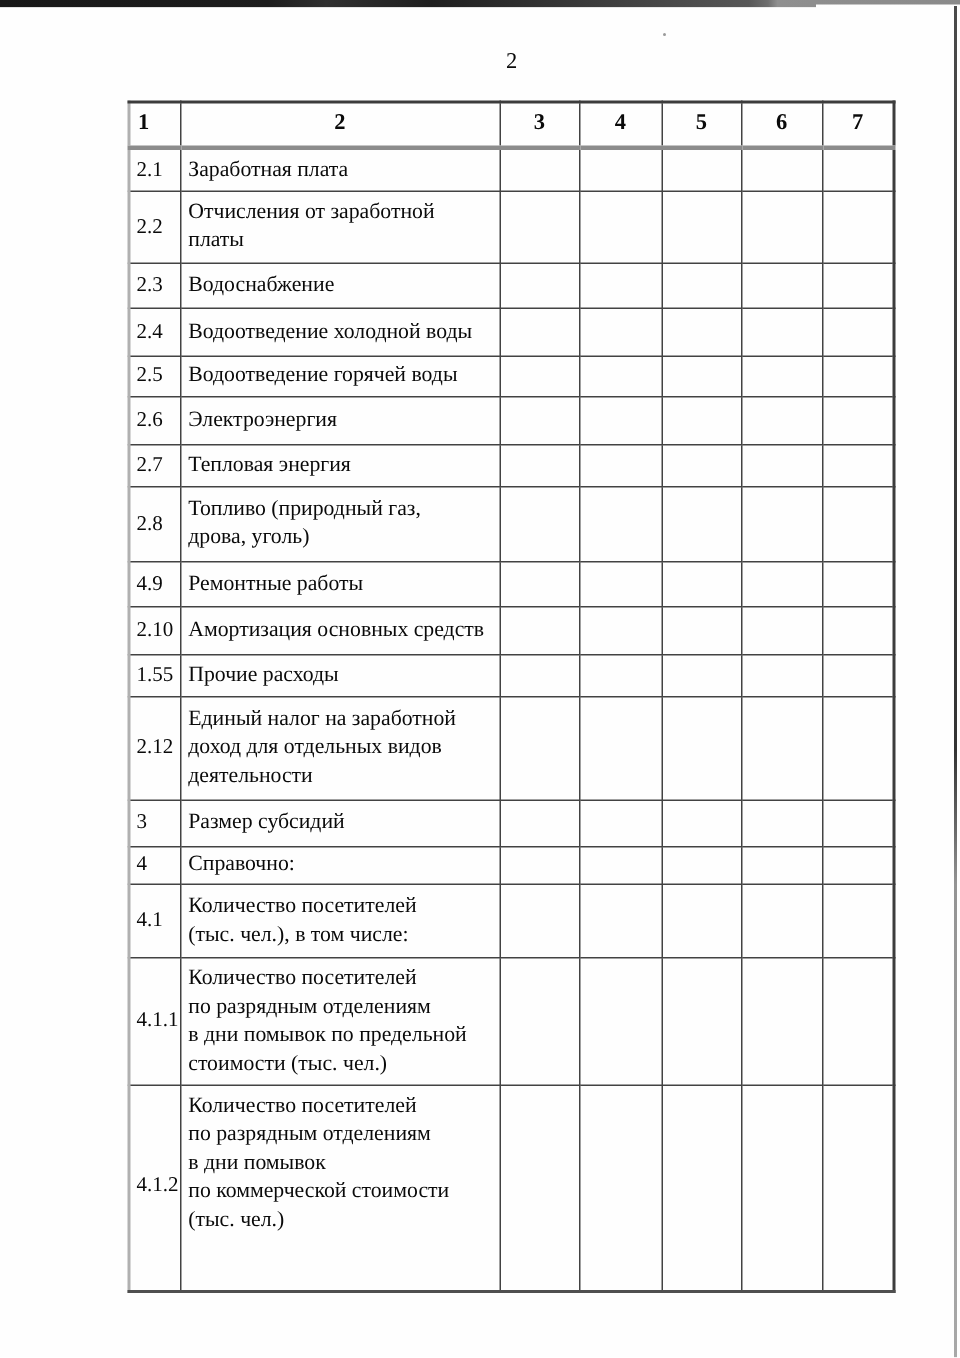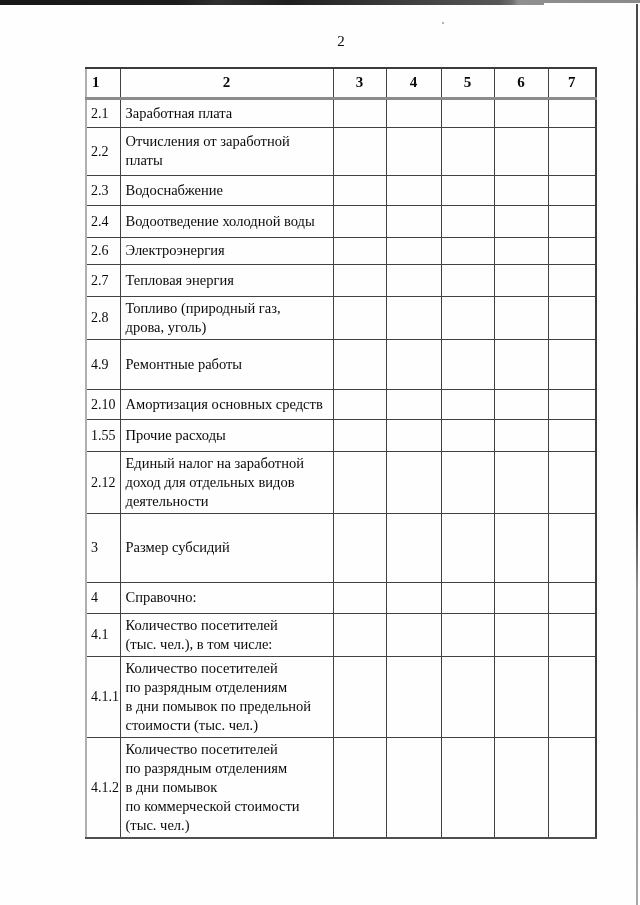--- a/index.html
+++ b/index.html
@@ -181,20 +181,29 @@
         <tr>
           <td class="c-num">2.4</td>
           <td class="c-label">Водоотведение холодной воды</td>
           <td class="c-empty"></td>
           <td class="c-empty"></td>
           <td class="c-empty"></td>
           <td class="c-empty"></td>
           <td class="c-empty"></td>
         </tr>
         <tr>
+          <td class="c-num">2.5</td>
+          <td class="c-label">Водоотведение горячей воды</td>
+          <td class="c-empty"></td>
+          <td class="c-empty"></td>
+          <td class="c-empty"></td>
+          <td class="c-empty"></td>
+          <td class="c-empty"></td>
+        </tr>
+        <tr>
           <td class="c-num">2.6</td>
           <td class="c-label">Электроэнергия</td>
           <td class="c-empty"></td>
           <td class="c-empty"></td>
           <td class="c-empty"></td>
           <td class="c-empty"></td>
           <td class="c-empty"></td>
         </tr>
         <tr>
           <td class="c-num">2.7</td>

